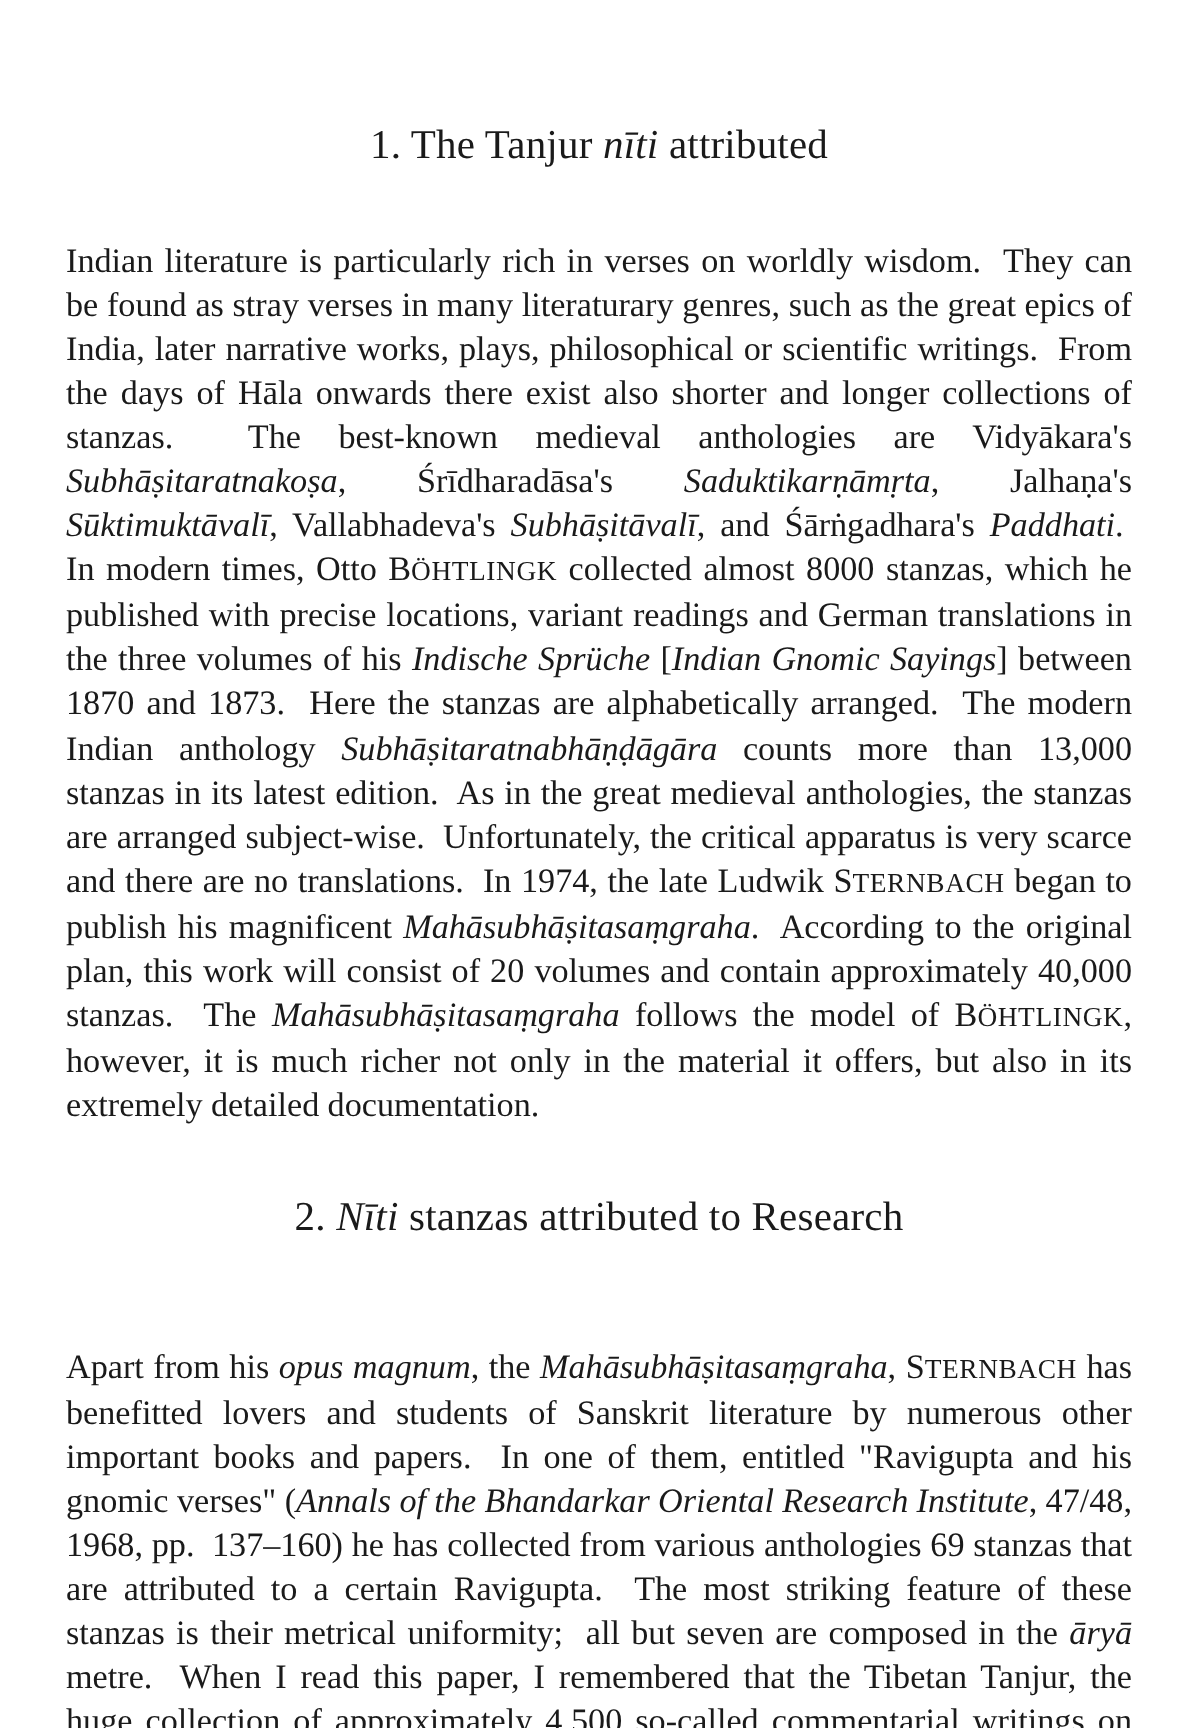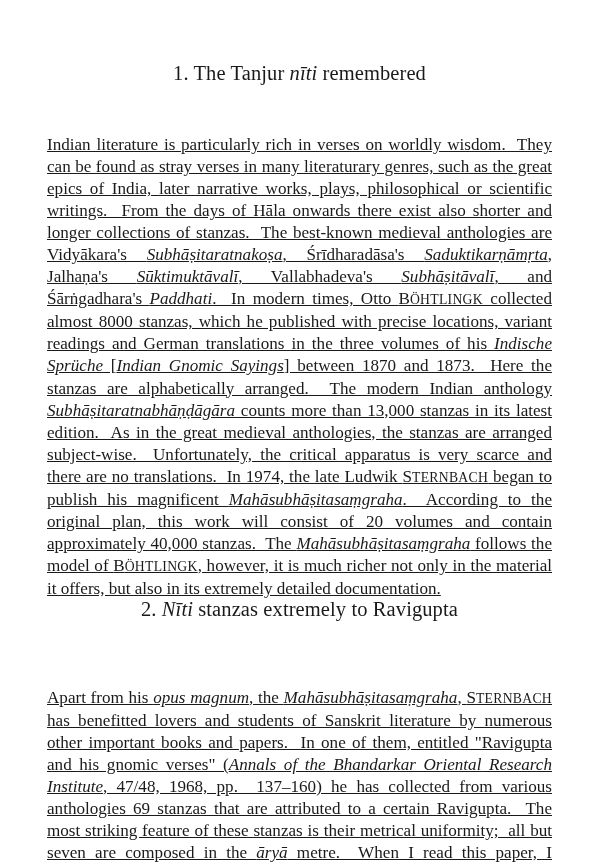--- a/index.html
+++ b/index.html
@@ -32,59 +32,58 @@
   }
   h2.section-heading .num {
     font-style: normal;
   }
   #heading-1-wrap { position: absolute; left: 31px; top: 62px; width: 537px; }
   #para-1-wrap    { position: absolute; left: 31px; top: 118px; width: 537px; }
   #heading-2-wrap { position: absolute; left: 31px; top: 598px; width: 537px; }
   #para-2-wrap    { position: absolute; left: 31px; top: 671px; width: 537px; }
 
   p.body-par {
-    margin: 16px;
+    margin: 2px;
     padding: 0;
     font-size: 17.1px;
     line-height: 22.05px;
     text-align: justify;
     text-justify: inter-word;
     hyphens: manual;
     -webkit-hyphens: manual;
     word-spacing: -0.1px;
-    text-decoration: underline;
   }
   p.body-par.justify-all {
     text-align-last: left;
   }
   i, em { font-style: italic; }
   
   .sc-man > .c1 { font-size: 1em; }
   .sc-man > .rest { font-size: 0.80em; letter-spacing: 0.3px; }
 </style>
 </head>
 <body>
 
 <div class="page">
 
   <div id="heading-1-wrap">
     <h2 class="section-heading">
       <span class="num">1.</span>
-      <span>The Tanjur </span><i>nīti</i><span> remembered</span>
+      <span>The Tanjur </span><i>nīti</i><span> attributed</span>
     </h2>
   </div>
 
   <div id="para-1-wrap">
     <p class="body-par" id="para-1">Indian literature is particularly rich in verses on worldly wisdom.&nbsp; They can be found as stray verses in many literaturary genres, such as the great epics of India, later narrative works, plays, philosophical or scientific writings.&nbsp; From the days of Hāla onwards there exist also shorter and longer collections of stanzas.&nbsp; The best-known medieval anthologies are Vidyākara's <i>Subhāṣitaratnakoṣa</i>, Śrīdharadāsa's <i>Saduktikarṇāmṛta</i>, Jalhaṇa's <i>Sūktimuktāvalī</i>, Vallabhadeva's <i>Subhāṣitāvalī</i>, and Śārṅgadhara's <i>Paddhati</i>.&nbsp; In modern times, Otto <span class="sc-man"><span class="c1">B</span><span class="rest">ÖHTLINGK</span></span> collected almost 8000 stanzas, which he published with precise locations, variant readings and German translations in the three volumes of his <i>Indische Sprüche</i> [<i>Indian Gnomic Sayings</i>] between 1870 and 1873.&nbsp; Here the stanzas are alphabetically arranged.&nbsp; The modern Indian anthology <i>Subhāṣitaratnabhāṇḍāgāra</i> counts more than 13,000 stanzas in its latest edition.&nbsp; As in the great medieval anthologies, the stanzas are arranged subject-wise.&nbsp; Unfortunately, the critical apparatus is very scarce and there are no translations.&nbsp; In 1974, the late Ludwik <span class="sc-man"><span class="c1">S</span><span class="rest">TERNBACH</span></span> began to publish his magnificent <i>Mahāsubhāṣitasaṃgraha</i>.&nbsp; According to the original plan, this work will consist of 20 volumes and contain approximately 40,000 stanzas.&nbsp; The <i>Mahāsubhāṣitasaṃgraha</i> follows the model of <span class="sc-man"><span class="c1">B</span><span class="rest">ÖHTLINGK</span></span>, however, it is much richer not only in the material it offers, but also in its extremely detailed documentation.</p>
   </div>
 
   <div id="heading-2-wrap">
     <h2 class="section-heading">
       <span class="num">2.</span>
-      <span></span><i>Nīti</i><span> stanzas extremely to Ravigupta</span>
+      <span></span><i>Nīti</i><span> stanzas attributed to Research</span>
     </h2>
   </div>
 
   <div id="para-2-wrap">
     <p class="body-par justify-all" id="para-2">Apart from his <i>opus magnum</i>, the <i>Mahāsubhāṣitasaṃgraha</i>, <span class="sc-man"><span class="c1">S</span><span class="rest">TERNBACH</span></span> has benefitted lovers and students of Sanskrit literature by numerous other important books and papers.&nbsp; In one of them, entitled "Ravigupta and his gnomic verses" (<i>Annals of the Bhandarkar Oriental Research Institute</i>, 47/48, 1968, pp.&nbsp; 137–160) he has collected from various anthologies 69 stanzas that are attributed to a certain Ravigupta.&nbsp; The most striking feature of these stanzas is their metrical uniformity;&nbsp; all but seven are composed in the <i>āryā</i> metre.&nbsp; When I read this paper, I remembered that the Tibetan Tanjur, the huge collection of approximately 4,500 so-called commentarial writings on the word of the</p>
   </div>
 
 </div>
 
 </body></html>

